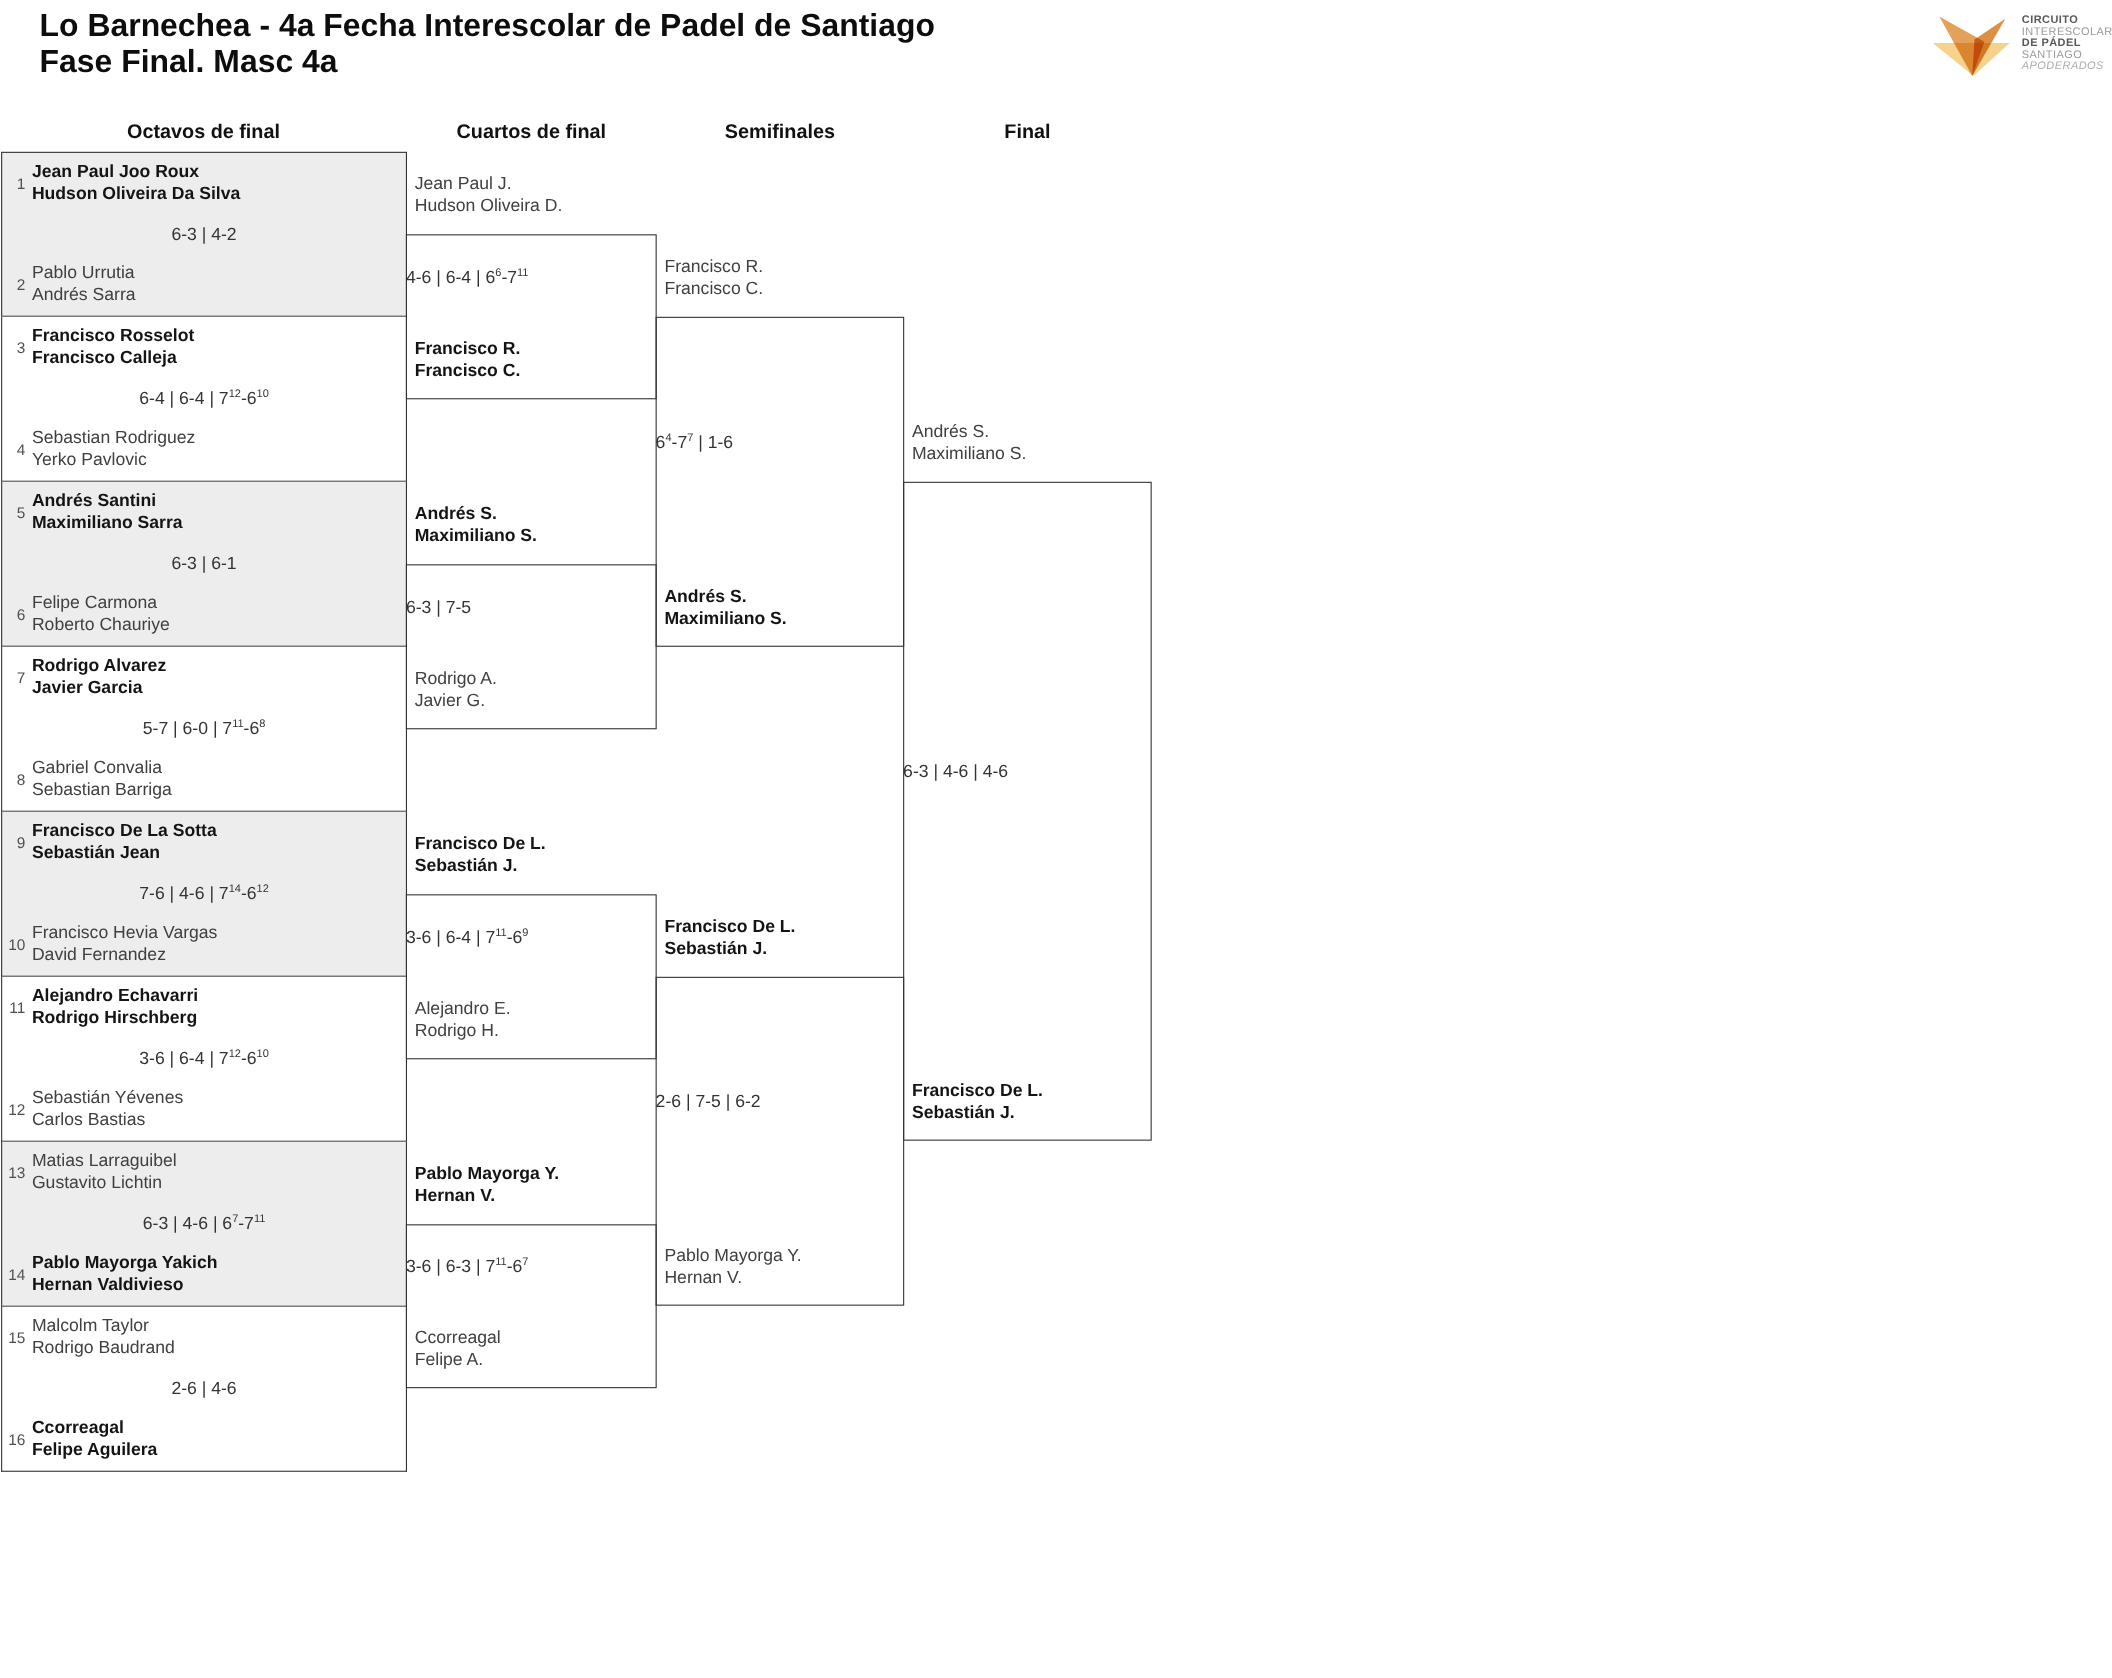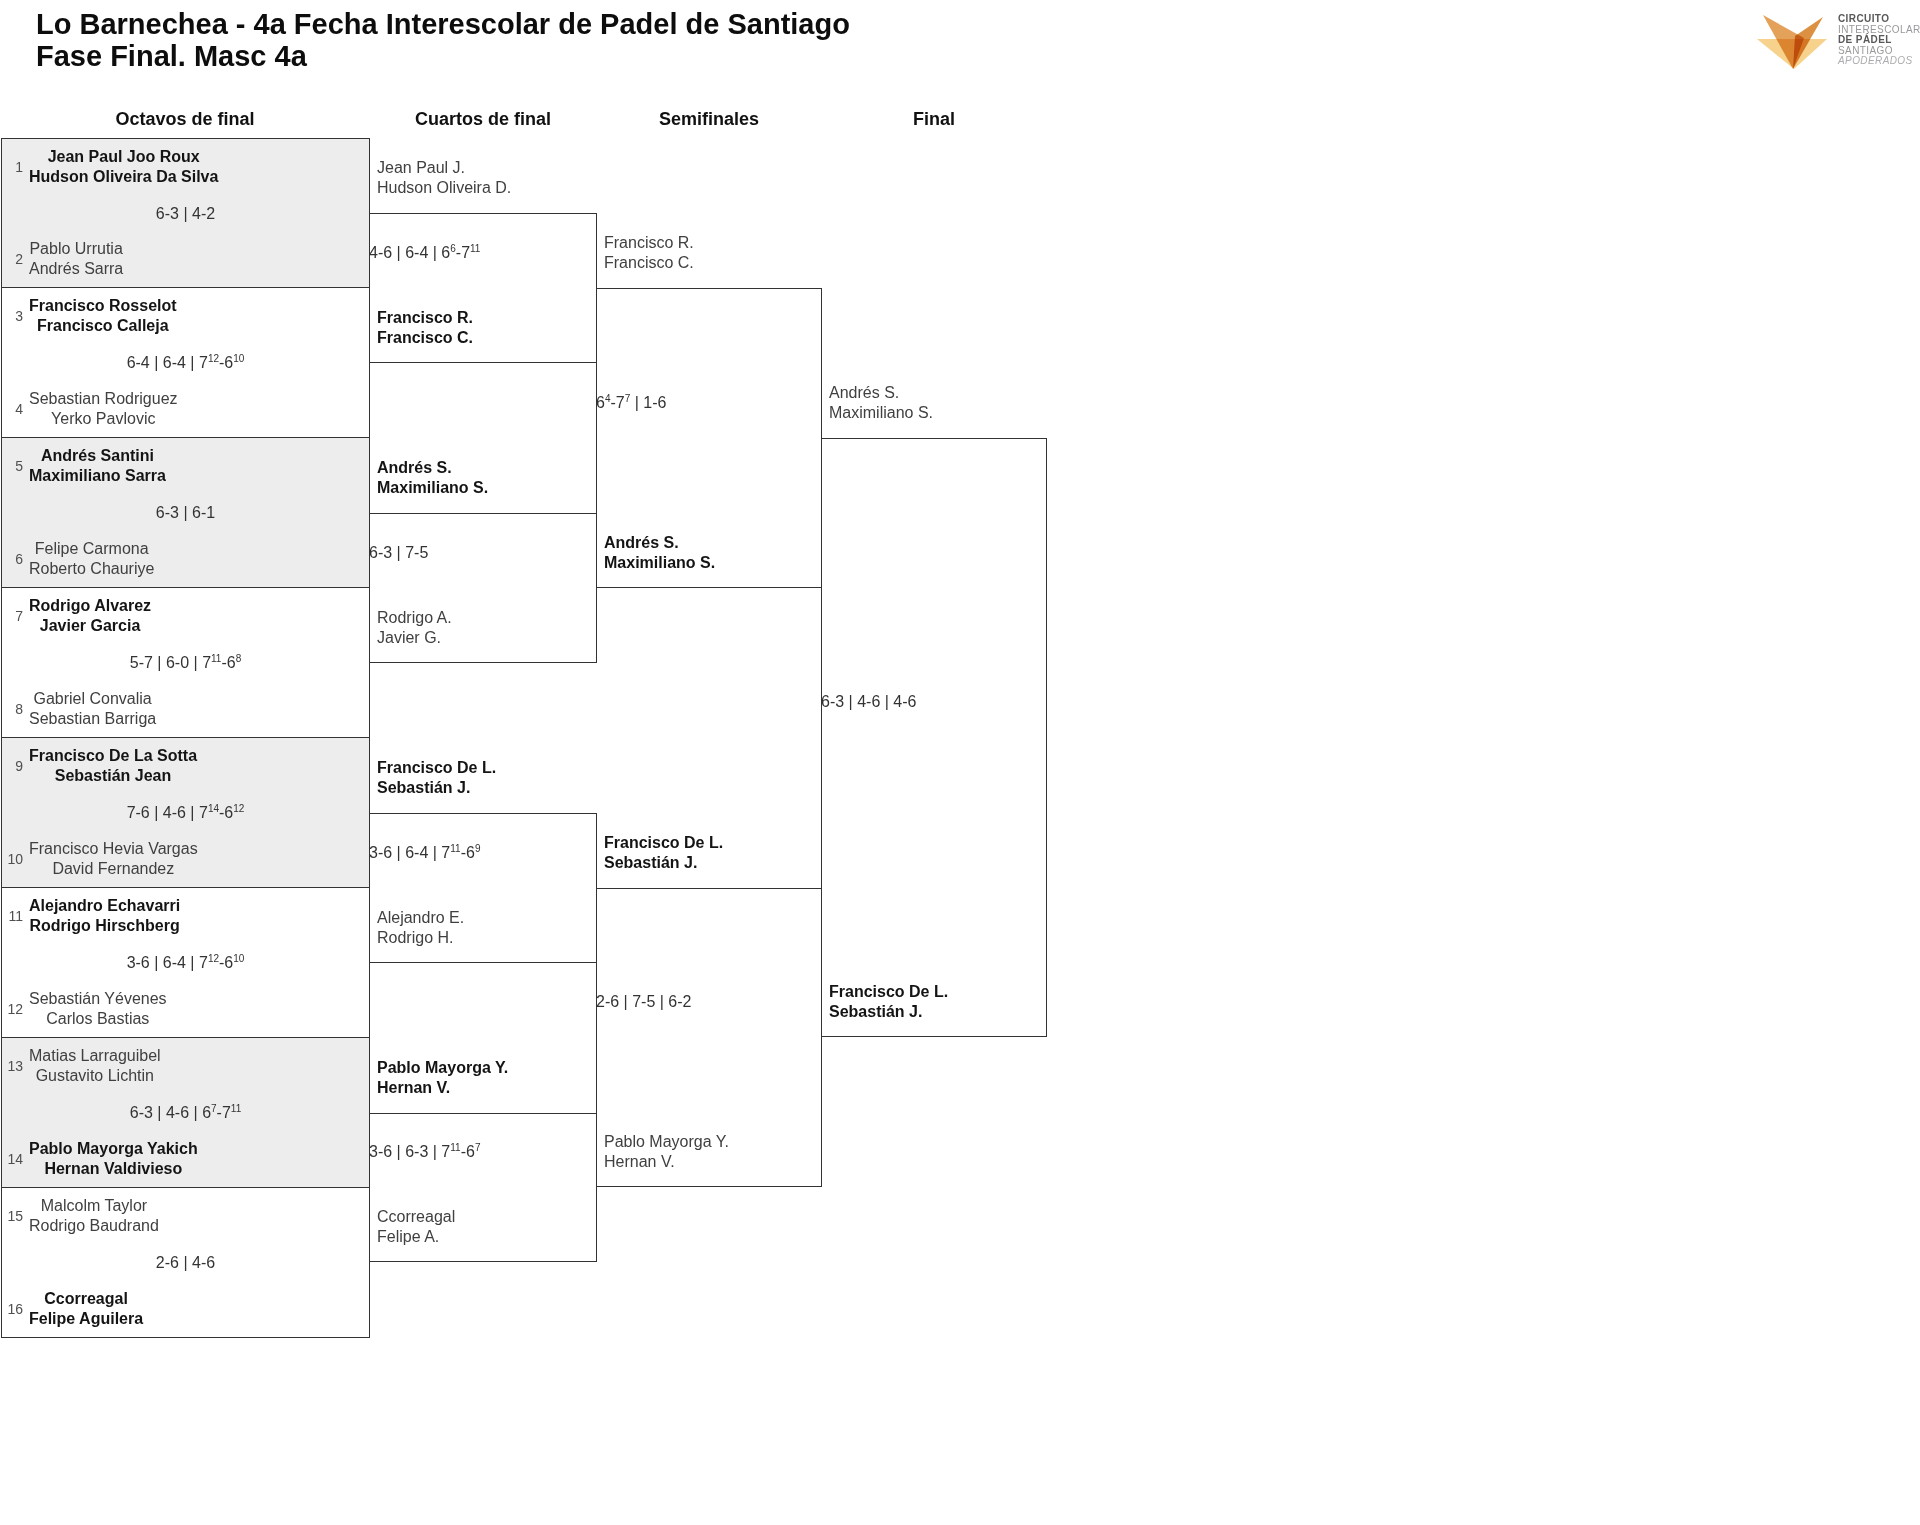--- a/index.html
+++ b/index.html
@@ -12,21 +12,21 @@
   .logo-text .b{font-weight:700;color:#58595b;}
   .logo-text .i{font-style:italic;color:#aaacaf;}
   
   .colh{position:absolute;top:107px;height:24px;font-size:18px;line-height:24px;font-weight:600;
         text-align:center;color:#111;}
   
   .r16{position:absolute;left:1px;top:138px;width:369px;}
   .m{position:relative;width:369px;height:150px;border:1px solid #333;box-sizing:border-box;background:#fff;}
   .m.shade{background:#ededed;}
   .m + .m{border-top:none;}
-  .team{position:absolute;left:27px;font-size:16px;line-height:20px;text-align:center;}
+  .team{position:absolute;left:27px;font-size:16px;line-height:20px;}
   .team-a{top:8px;} .team-b{bottom:8px;}
   .seed{position:absolute;left:4px;width:17px;text-align:right;font-size:14px;line-height:20px;color:#4f4f4f;}
   .seed-a{top:18px;} .seed-b{bottom:18px;}
   .score{position:absolute;top:64px;left:0;width:100%;text-align:center;font-size:16px;line-height:22px;color:#333;}
   
   .box{position:absolute;border:1px solid #333;box-sizing:border-box;background:transparent;}
   .adv{position:absolute;font-size:16px;line-height:20px;}
   .rscore{position:absolute;text-align:left;font-size:16px;line-height:22px;color:#333;}
   sup{font-size:10px;line-height:0;}
   .win{font-weight:700;color:#141414;}

